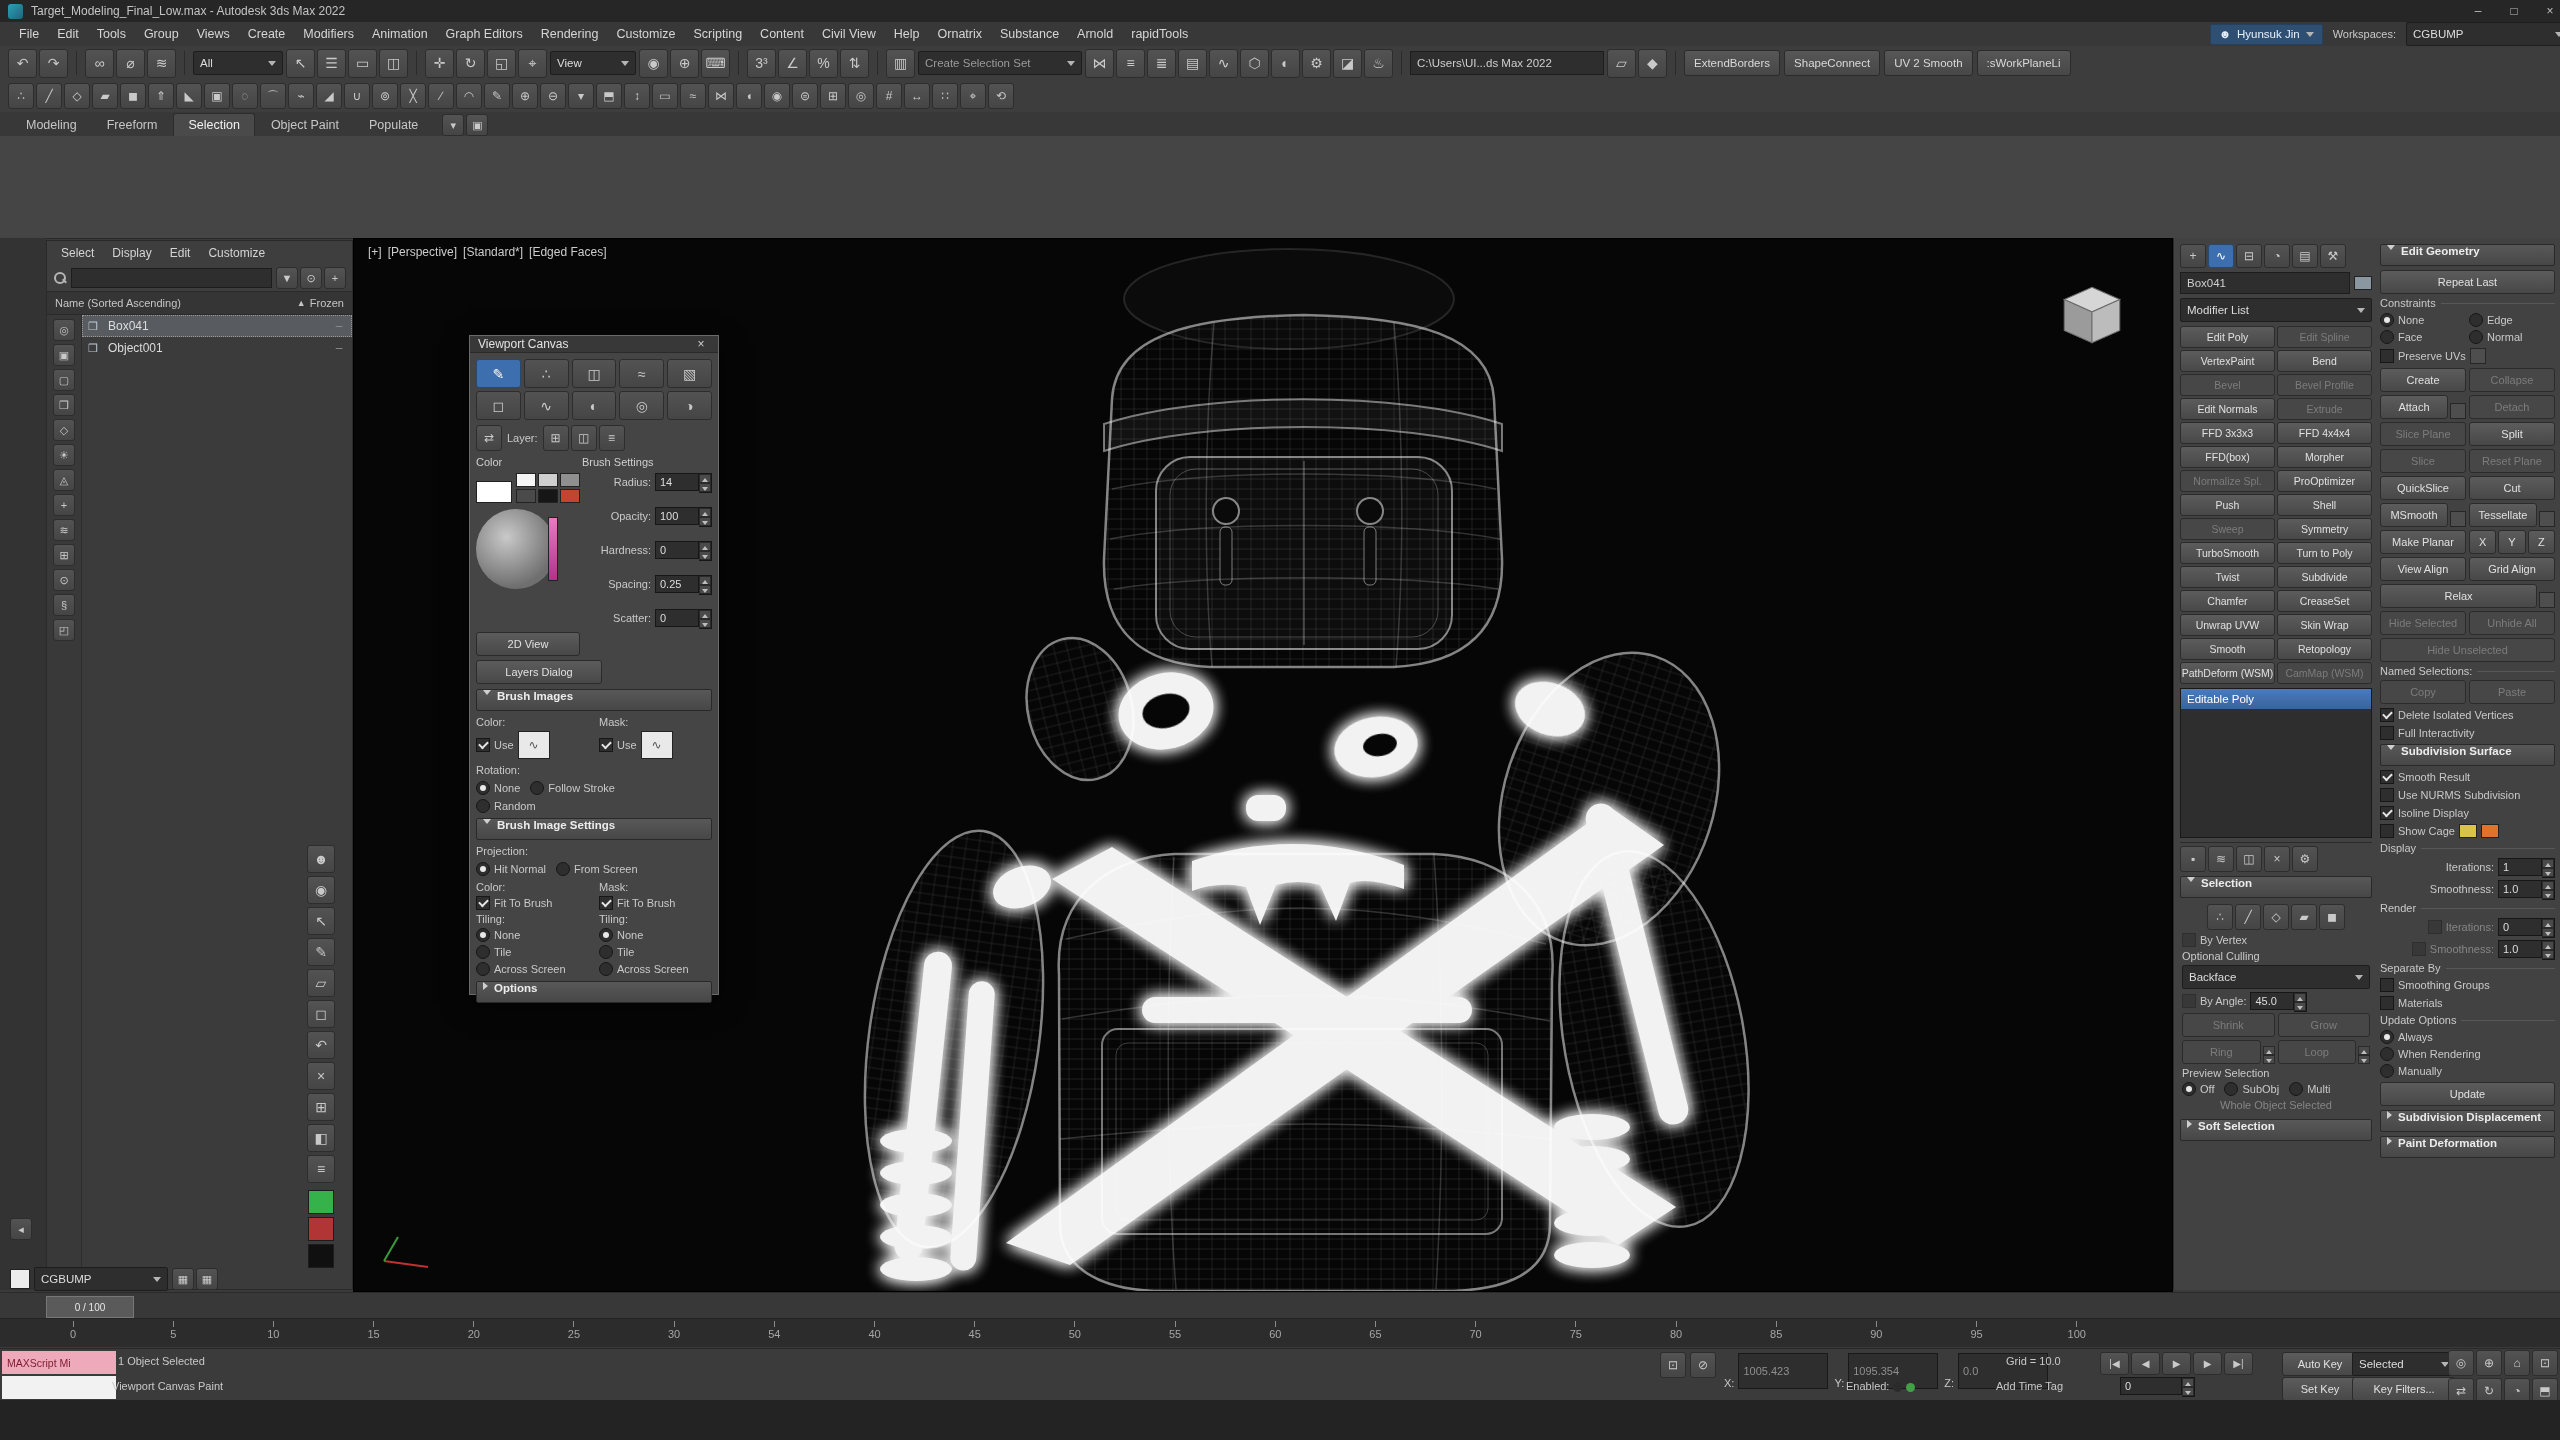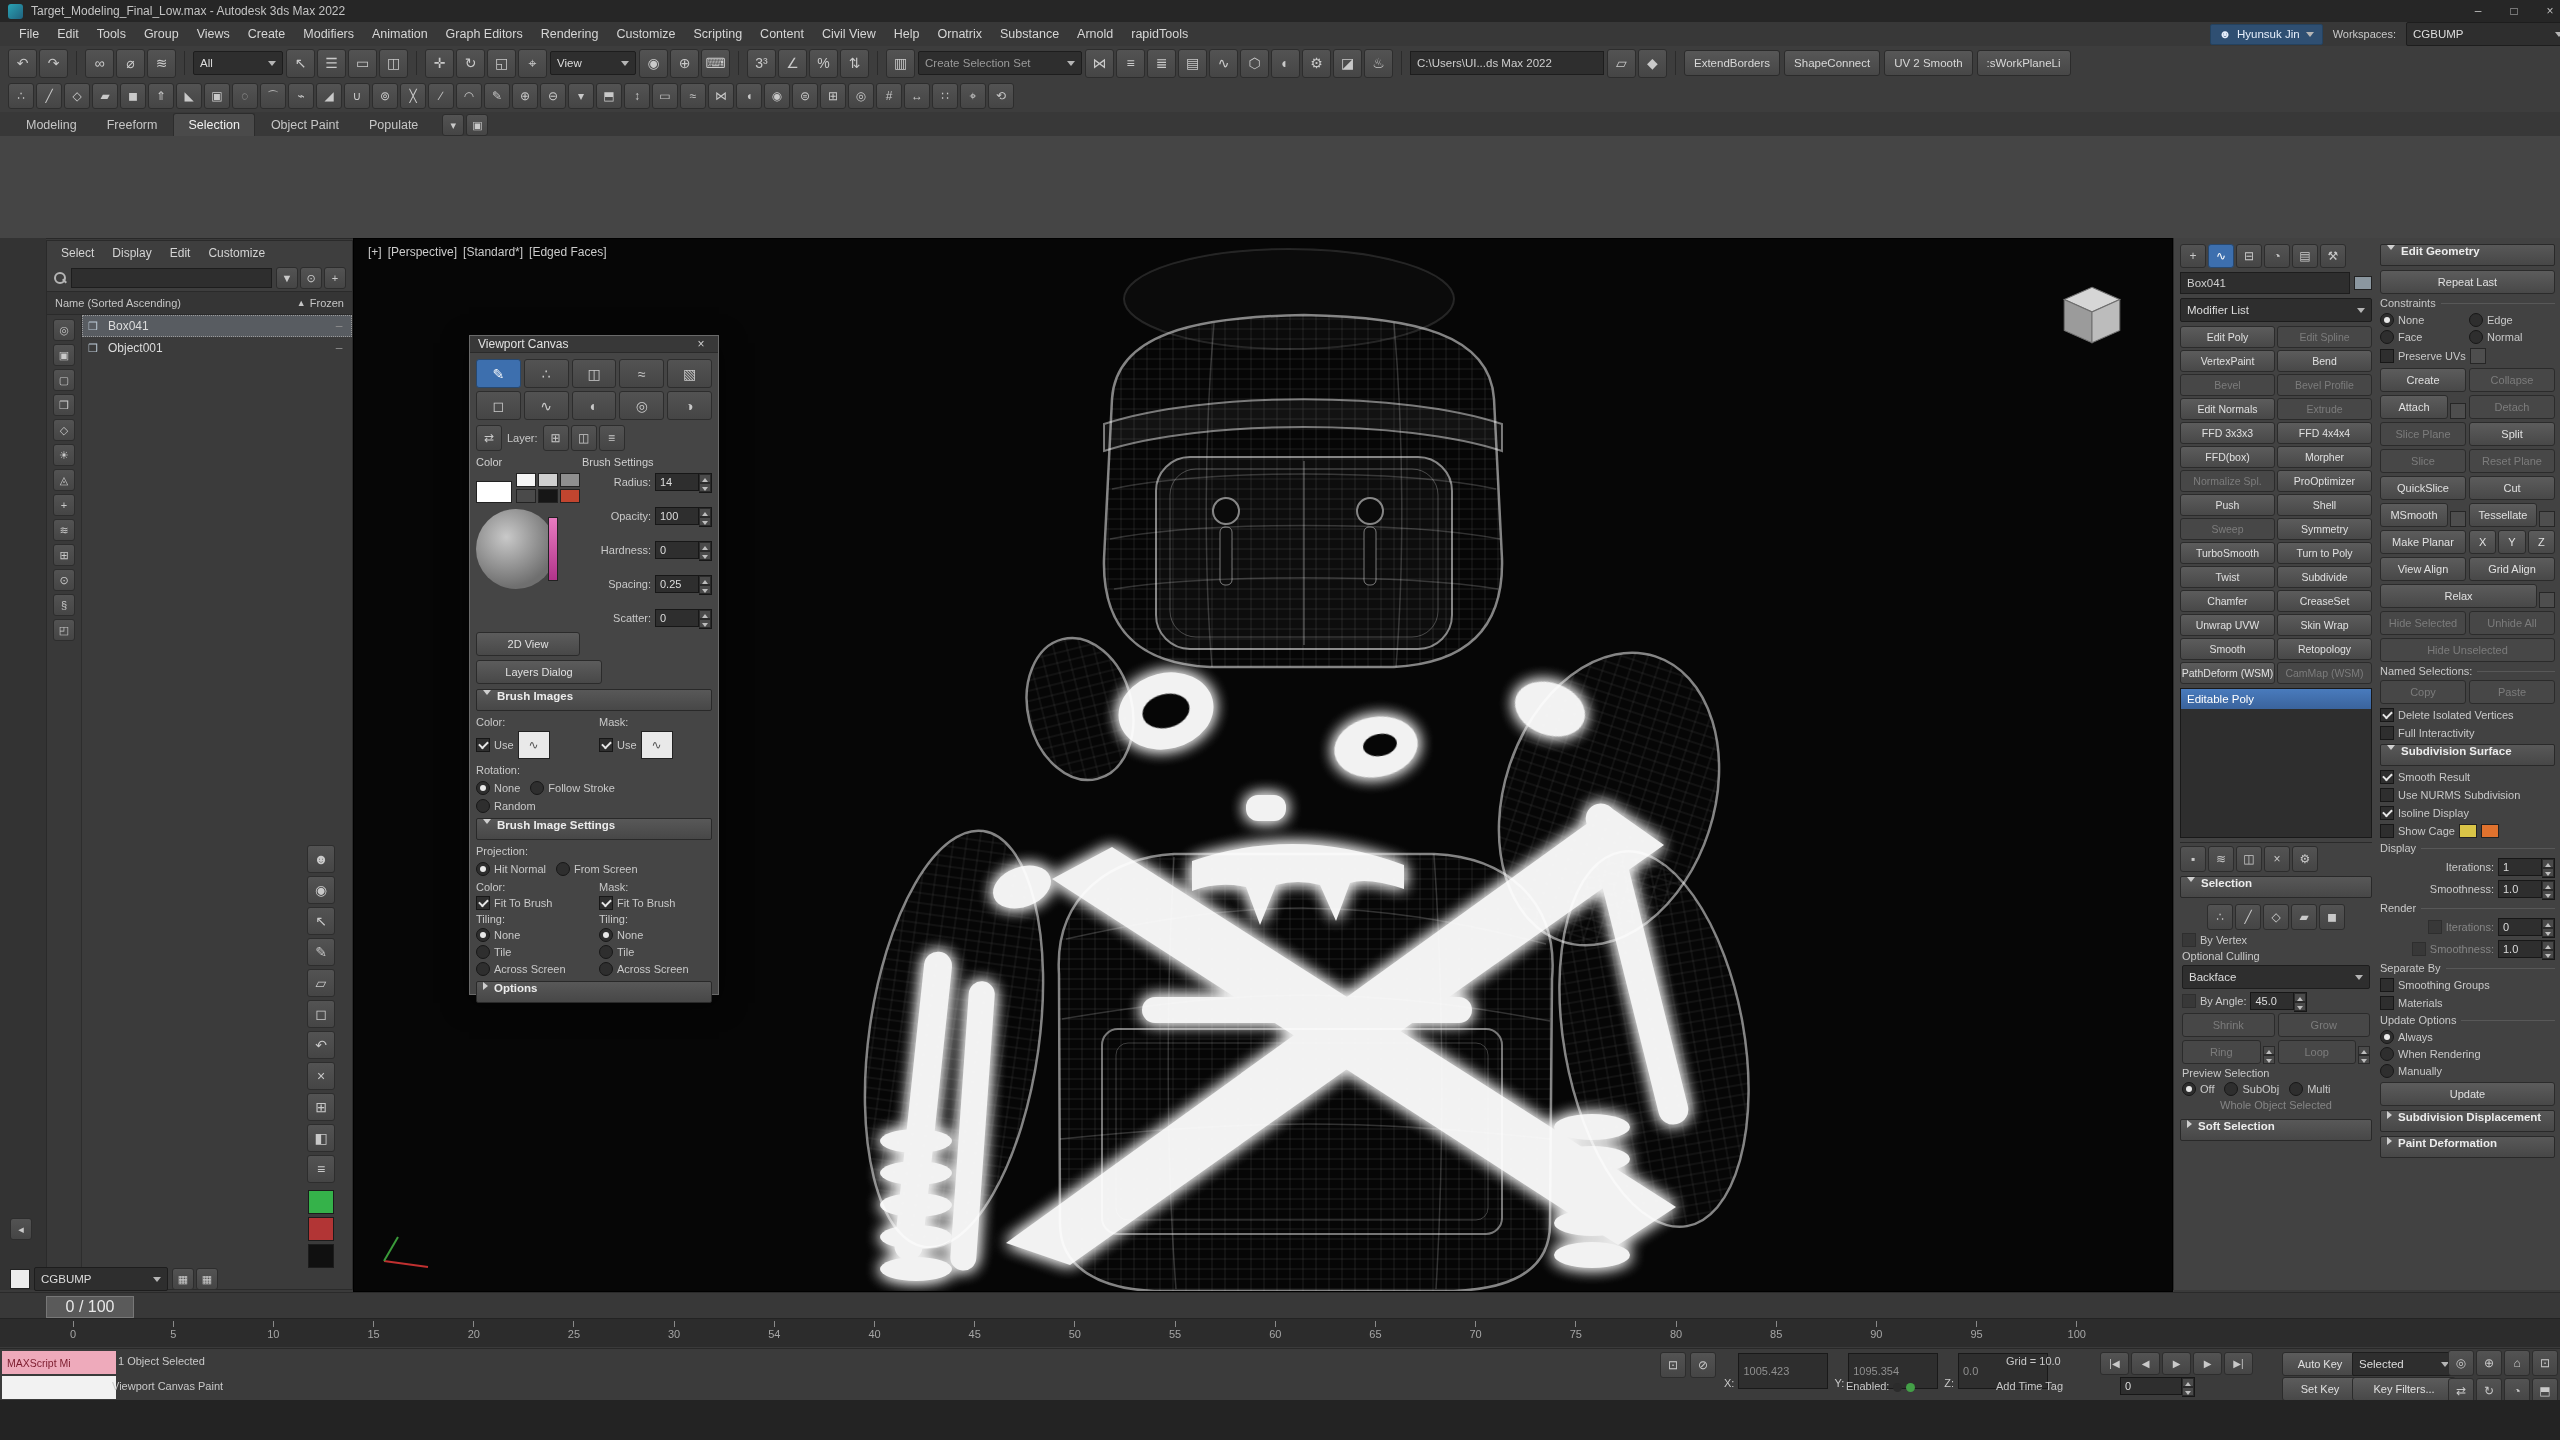--- a/index.html
+++ b/index.html
@@ -154,21 +154,21 @@
   .xyz{display:flex;gap:2px}
   .xyz .btn{flex:1;padding:0}
   .minibox{width:14px;height:14px;background:#4e4e4e;border:1px solid #262626;flex:0 0 auto}
   .cagesw{width:16px;height:12px;border:1px solid #222}
   .ctr{justify-content:center}
 
   
   #blt{left:10px;top:1266px;height:26px;display:flex;align-items:center;gap:4px;z-index:6}
   #slider{left:0;top:1292px;width:2560px;height:26px;background:#383838;border-top:1px solid #2a2a2a}
   .shandle{position:absolute;left:46px;top:3px;width:86px;height:20px;background:#5a5a5a;border:1px solid #777;
-           display:flex;align-items:center;justify-content:center;font-size:16px;color:#e8e8e8}
+           display:flex;align-items:center;justify-content:center;font-size:10px;color:#e8e8e8}
   #ruler{left:0;top:1318px;width:2560px;height:28px;background:#2c2c2c;border-top:1px solid #232323}
   #ruler .ticks{position:absolute;left:60px;top:2px;width:2030px;display:flex;justify-content:space-between}
   .tick{display:flex;flex-direction:column;align-items:center;width:26px}
   .tick i{width:1px;height:6px;background:#8a8a8a}
   .tick span{font-size:11px;color:#a6a6a6;margin-top:1px}
   #status{left:0;top:1348px;width:2560px;height:52px;background:#3b3b3b;border-top:1px solid #282828}
   .mxs{position:absolute;left:2px;width:104px;height:23px;font-size:10.5px;display:flex;align-items:center;padding:0 5px}
   .coordfield{width:80px;height:18px;background:#2e2e2e;border:1px solid #191919;color:#8f8f8f;font-size:11px;
               display:flex;align-items:center;padding:8px 4px;margin-right:6px}
   .dot{width:9px;height:9px;border-radius:50%;display:inline-block}

